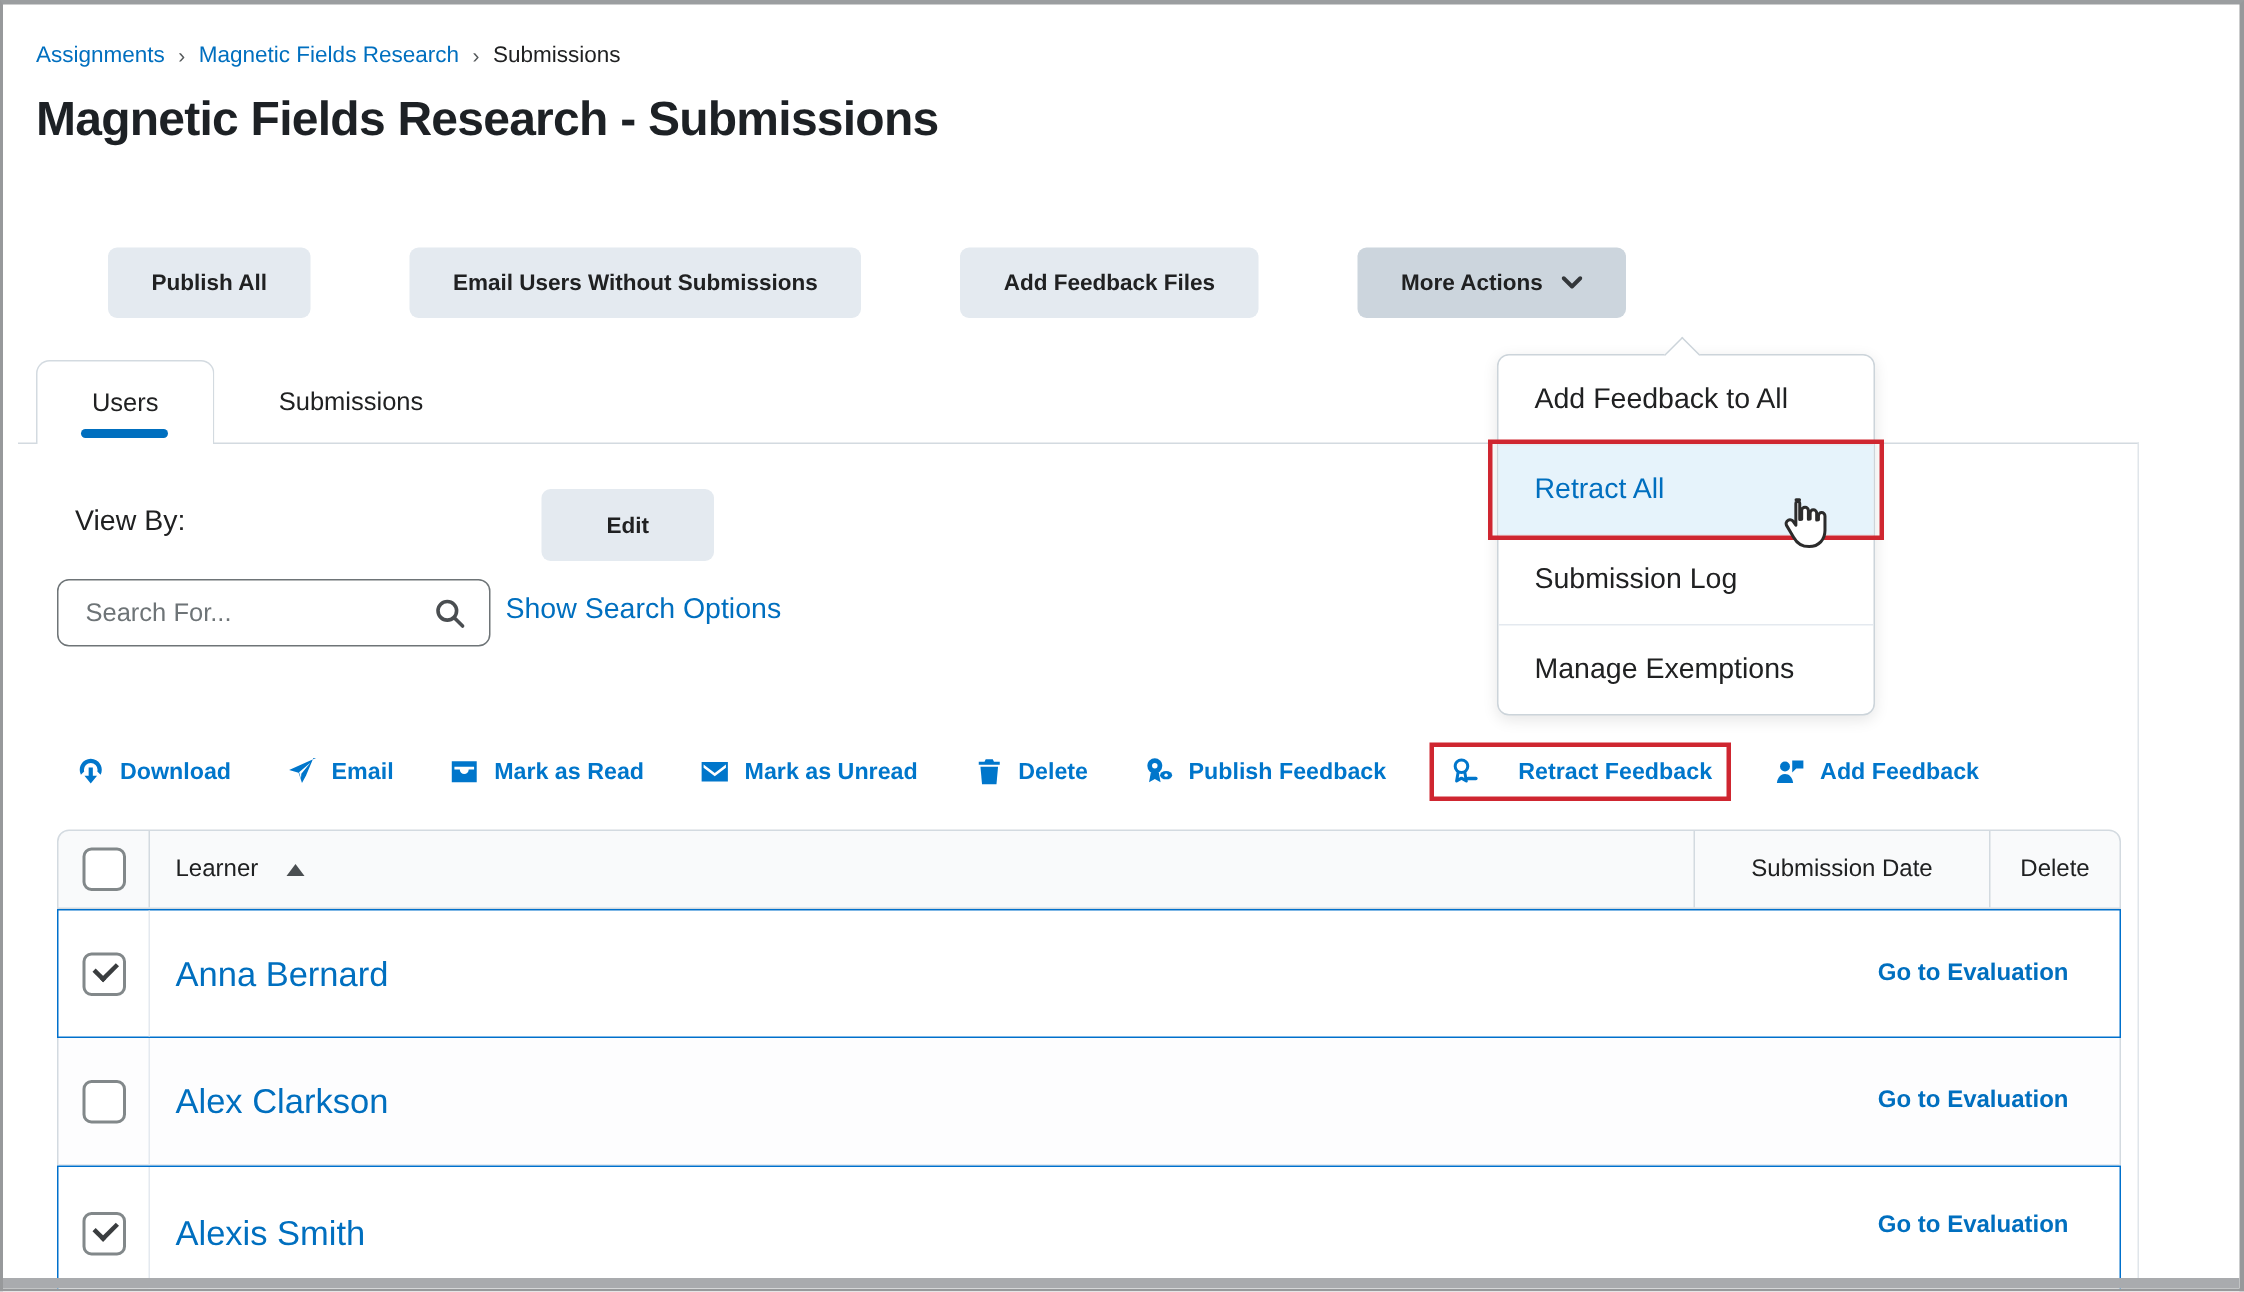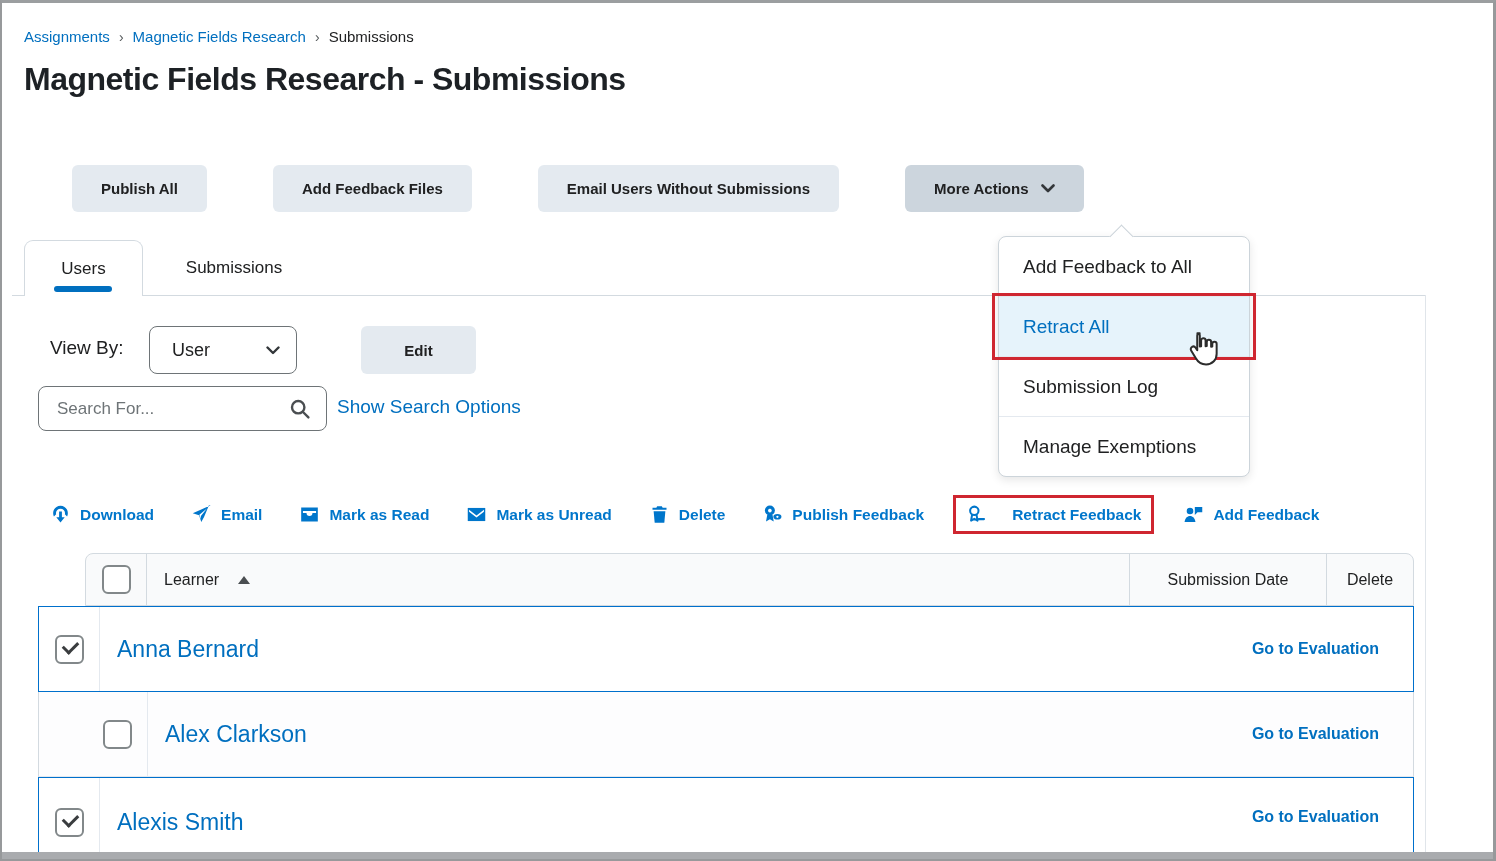--- a/index.html
+++ b/index.html
@@ -52,33 +52,33 @@
   .show-opts{position:absolute; left:335px; top:393px; font-size:19px; color:var(--blue); text-decoration:none; cursor:pointer;}
 
   
   .actions{position:absolute; left:48px; top:492px; display:flex; align-items:center; gap:37px;}
   .act{display:inline-flex; align-items:center; gap:9px; color:var(--icon-blue); font-size:15.5px; font-weight:700; cursor:pointer; white-space:nowrap;}
   .act svg{width:21px; height:21px; flex:none;}
   .redbox-act{border:3px solid var(--red); padding:6px 10px; margin:0 -8px; display:inline-flex; align-items:center; gap:25px;}
 
   
   .table{position:absolute; left:36px; top:550px; width:1376px;}
-  .thead{display:flex; height:53px; background:var(--header-bg); border:1px solid var(--border); border-radius:8px 8px 0 0; align-items:stretch;margin-left:47px;}
+  .thead{display:flex; height:53px; background:var(--header-bg); border:1px solid var(--border); border-radius:8px 8px 0 0; align-items:stretch;}
   .col-check{width:61px; display:flex; align-items:center; justify-content:center; border-right:1px solid var(--border);}
   .col-learner{flex:1; display:flex; align-items:center; padding-left:17px; gap:19px;}
   .col-date{width:197px; display:flex; align-items:center; justify-content:center; border-left:1px solid var(--border);}
   .col-del{width:87px; display:flex; align-items:center; justify-content:center; border-left:1px solid var(--border);}
   .thead .hlabel{font-size:16px; color:var(--dark);}
   .sort-asc{width:0; height:0; border-left:6px solid transparent; border-right:6px solid transparent; border-bottom:8px solid #4a4e51;}
 
   .trow{position:relative; display:flex; align-items:stretch; background:#fdfdfe;}
   .trow .col-check{border-right:1px solid var(--light-border);}
   .trow.selected{background:#fff; border:1px solid var(--sel);}
   .trow.plain{border-left:1px solid var(--border); border-right:1px solid var(--border); border-bottom:1px solid var(--light-border);}
-  .r1{height:86px;} .r2{height:85px;padding-left:48px;} .r3{height:90px;}
+  .r1{height:86px;} .r2{height:85px;} .r3{height:90px;}
   .name-cell{flex:1; display:flex; align-items:center; padding-left:17px;}
   .name-cell a{font-size:23px; color:var(--blue); text-decoration:none; cursor:pointer;}
   .goto{position:absolute; right:34px; top:33px; font-size:16px; font-weight:700; color:var(--blue); text-decoration:none; cursor:pointer;}
   .r3 .goto{top:30px;}
 
   .checkbox{width:29px; height:29px; border:2px solid #82888a; border-radius:6px; background:#fff; position:relative; cursor:pointer;}
   .checkbox.checked::after{content:""; position:absolute; left:6px; top:4px; width:12px; height:7px;
       border-left:3.5px solid #3a3d3f; border-bottom:3.5px solid #3a3d3f; transform:rotate(-45deg);}
 
   
@@ -102,47 +102,41 @@
     <span class="sep">›</span>
     <a>Magnetic Fields Research</a>
     <span class="sep">›</span>
     <span>Submissions</span>
   </nav>
 
   <h1 class="title">Magnetic Fields Research - Submissions</h1>
 
   <div class="toolbar">
     <button class="btn">Publish All</button>
+    <button class="btn">Email Users Without Submissions</button>
     <button class="btn">Add Feedback Files</button>
-    <button class="btn">Email Users Without Submissions</button>
     <button class="btn active">
       <span>More Actions</span>
       <svg class="chev" viewBox="0 0 14 9" fill="none" stroke="#33373a" stroke-width="2.6" stroke-linecap="round" stroke-linejoin="round">
           <path d="M1.5 1.5 7 7l5.5-5.5"></path>
         </svg>
     </button>
   </div>
 
   <div class="tab-line"></div>
   <div class="panel-right"></div>
   <div class="tab-users">
     <span>Users</span>
     <span class="bar"></span>
   </div>
   <div class="tab-subs">
     <span>Submissions</span>
   </div>
 
   <span class="viewby-label">View By:</span>
-  <div class="select">
-    <span class="val">User</span>
-    <svg class="chev" viewBox="0 0 14 9" fill="none" stroke="#33373a" stroke-width="2.4" stroke-linecap="round" stroke-linejoin="round">
-        <path d="M1.5 1.5 7 7l5.5-5.5"></path>
-      </svg>
-  </div>
   <button class="btn apply">Edit</button>
 
   <div class="search">
     <input type="text" placeholder="Search For..." style="">
     <svg width="24" height="24" viewBox="0 0 24 24" fill="none" stroke="#4a4e51" stroke-width="2.4" stroke-linecap="round">
         <circle cx="10.2" cy="10.2" r="6.2"></circle>
         <path d="M15 15l5.4 5.4"></path>
       </svg>
   </div>
   <a class="show-opts">Show Search Options</a>

